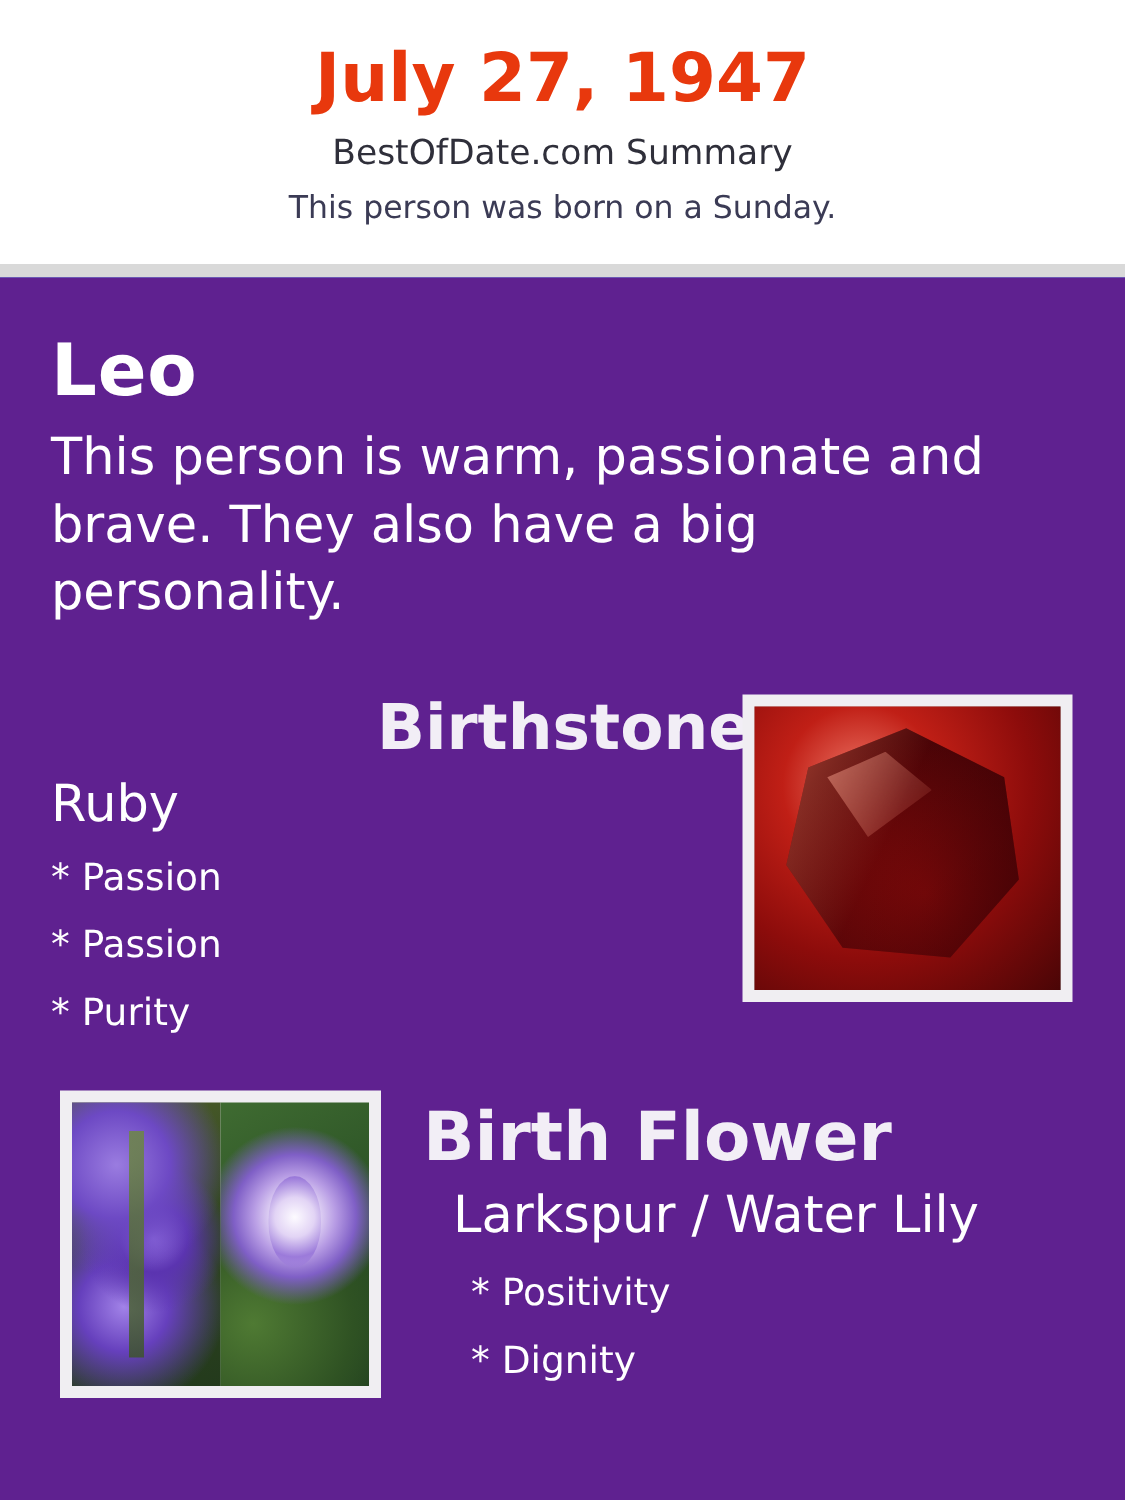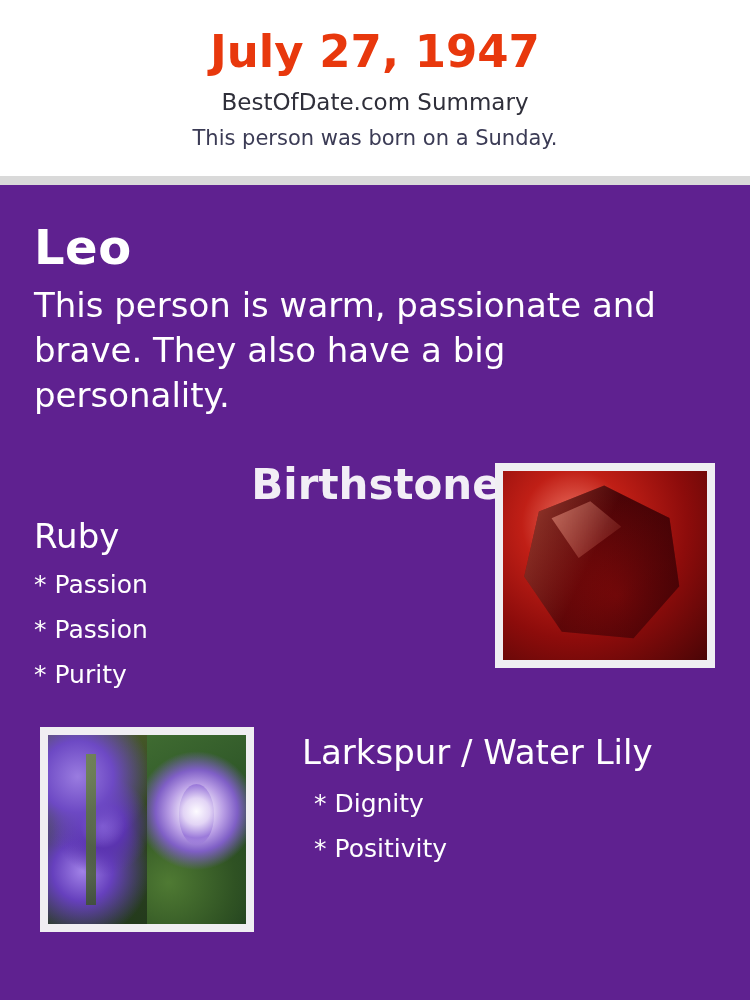--- a/index.html
+++ b/index.html
@@ -273,20 +273,21 @@
     </div>
 
     <div class="flower-block">
       <div class="flower-photo">
         <div class="flower-img">
           <div class="flower-left"></div>
           <div class="flower-right"></div>
         </div>
       </div>
       <div class="flower-text">
+        <div class="flower-title">Birth Flower</div>
         <div class="flower-name">Larkspur / Water Lily</div>
+        <div class="flower-trait">* Positivity</div>
         <div class="flower-trait">* Dignity</div>
-        <div class="flower-trait">* Positivity</div>
       </div>
     </div>
 
   </div>
 </div>
 
 </body></html>

